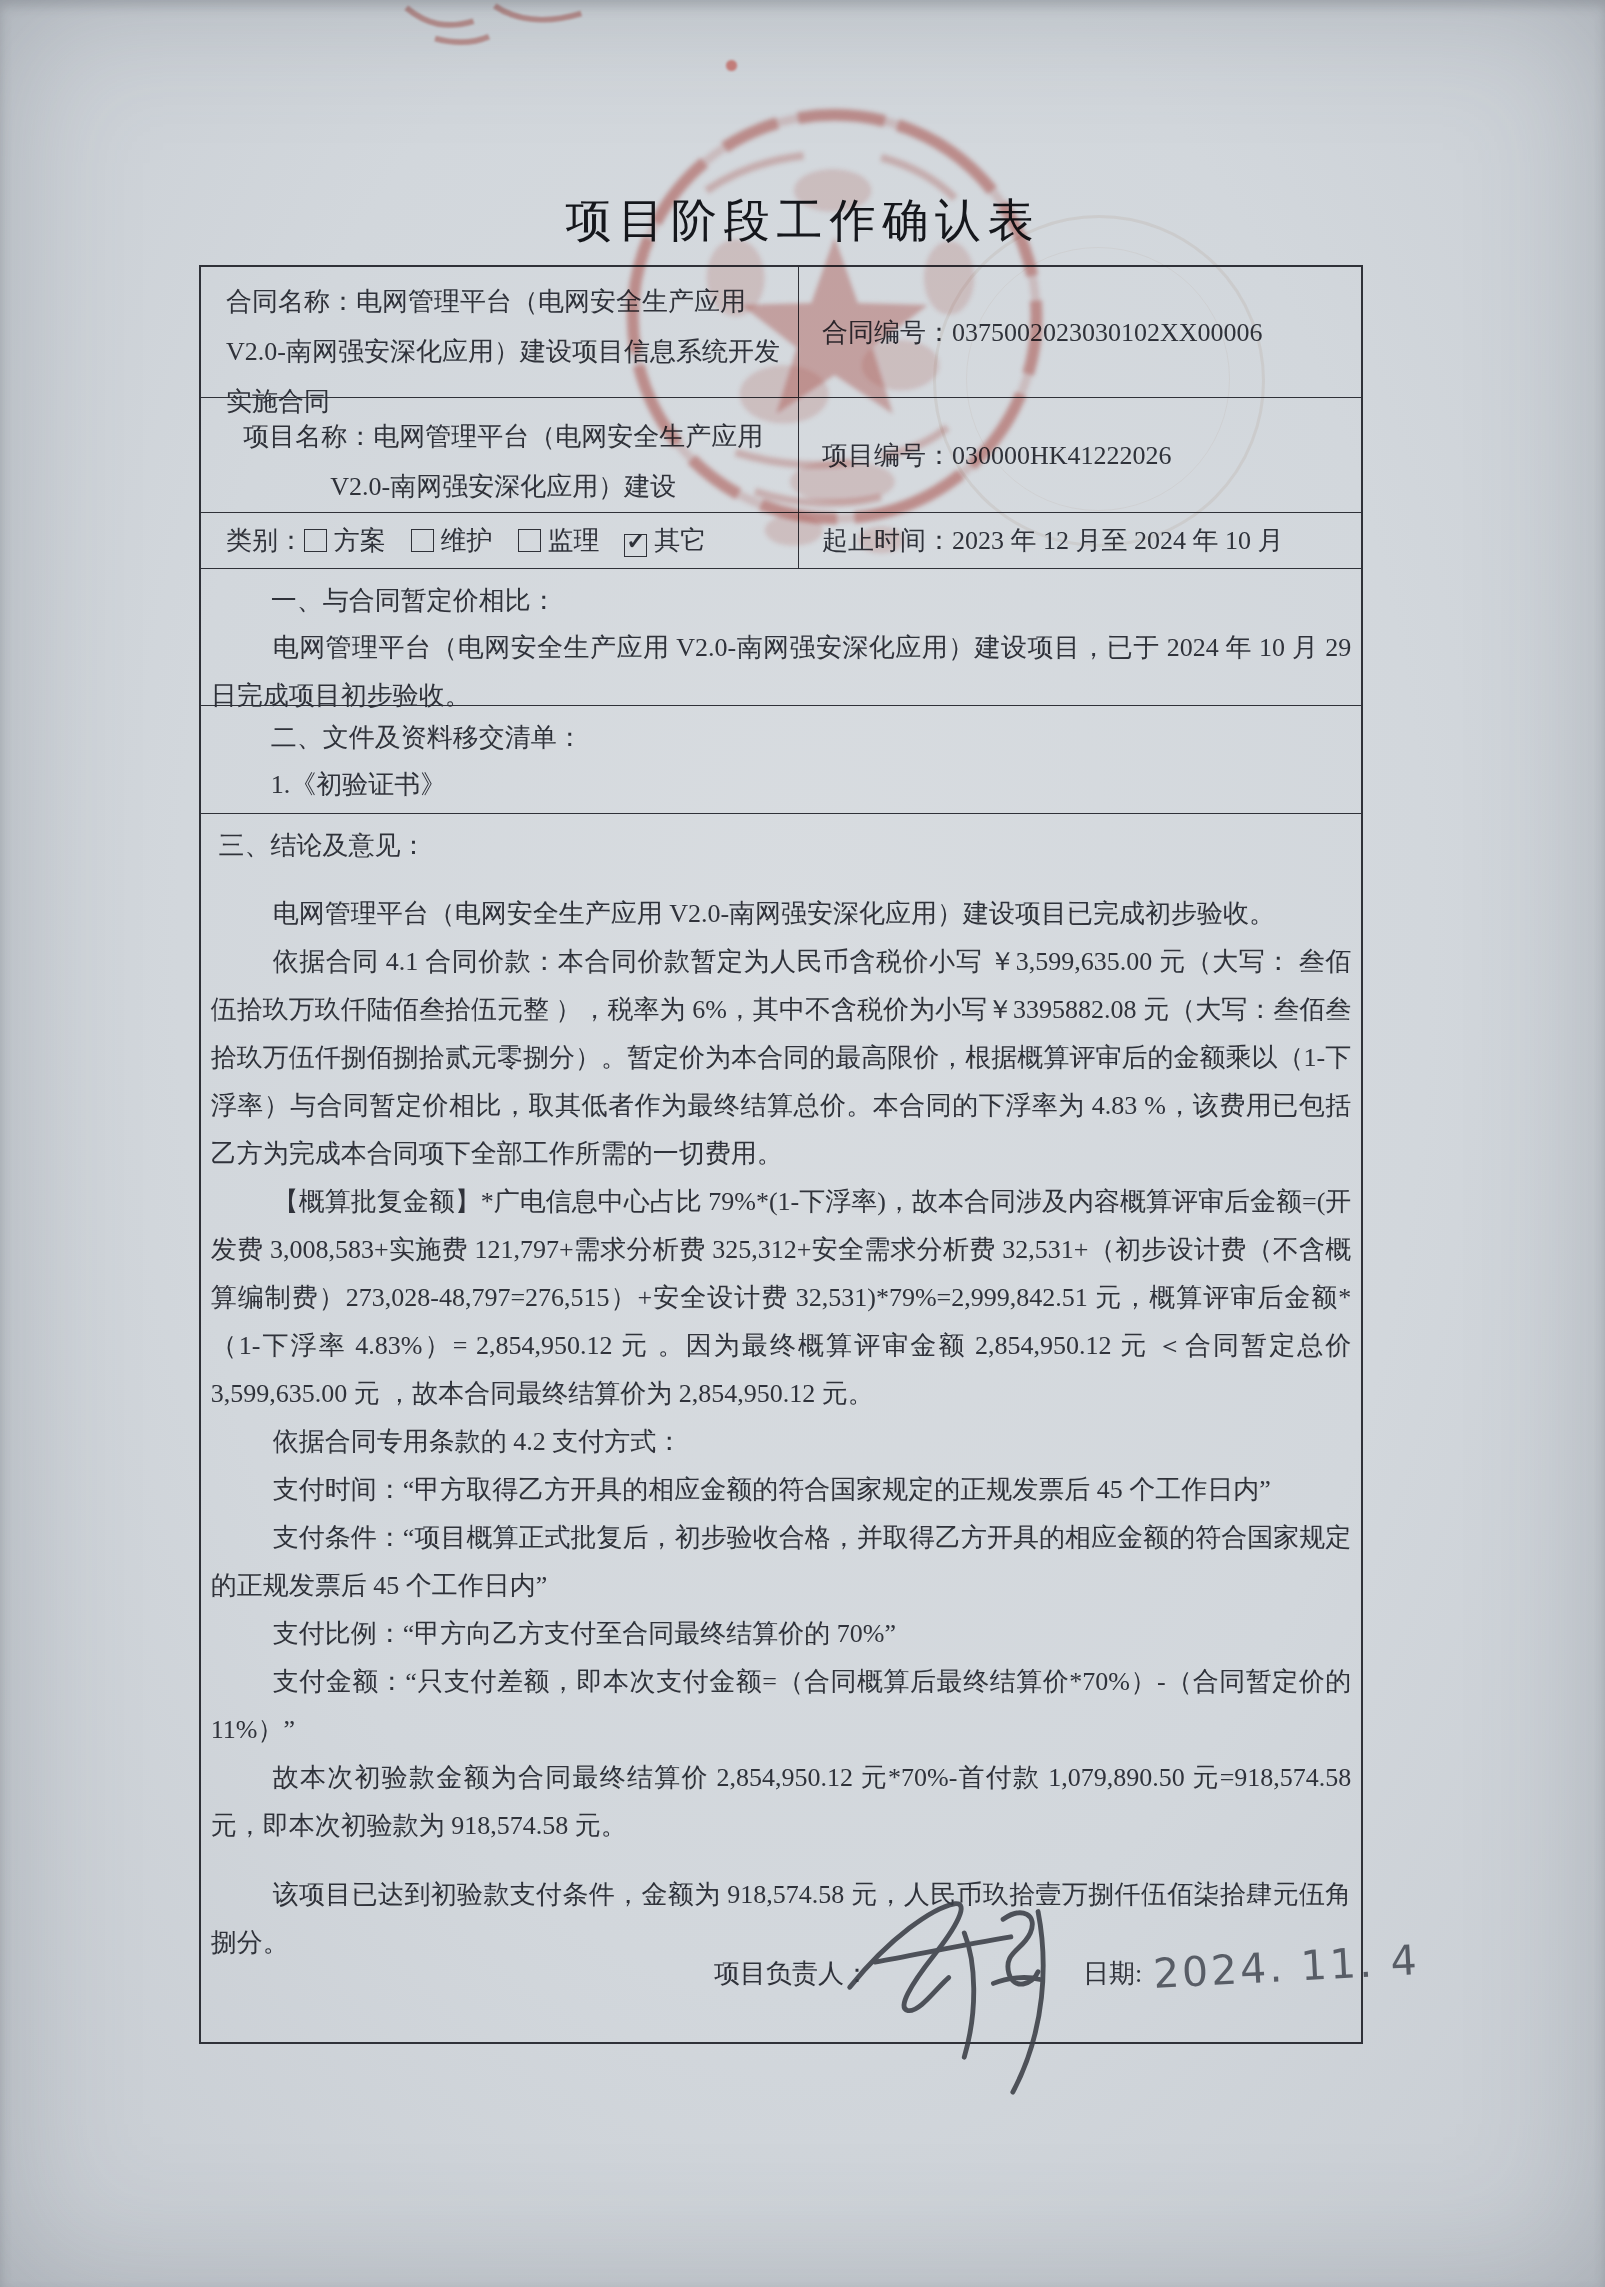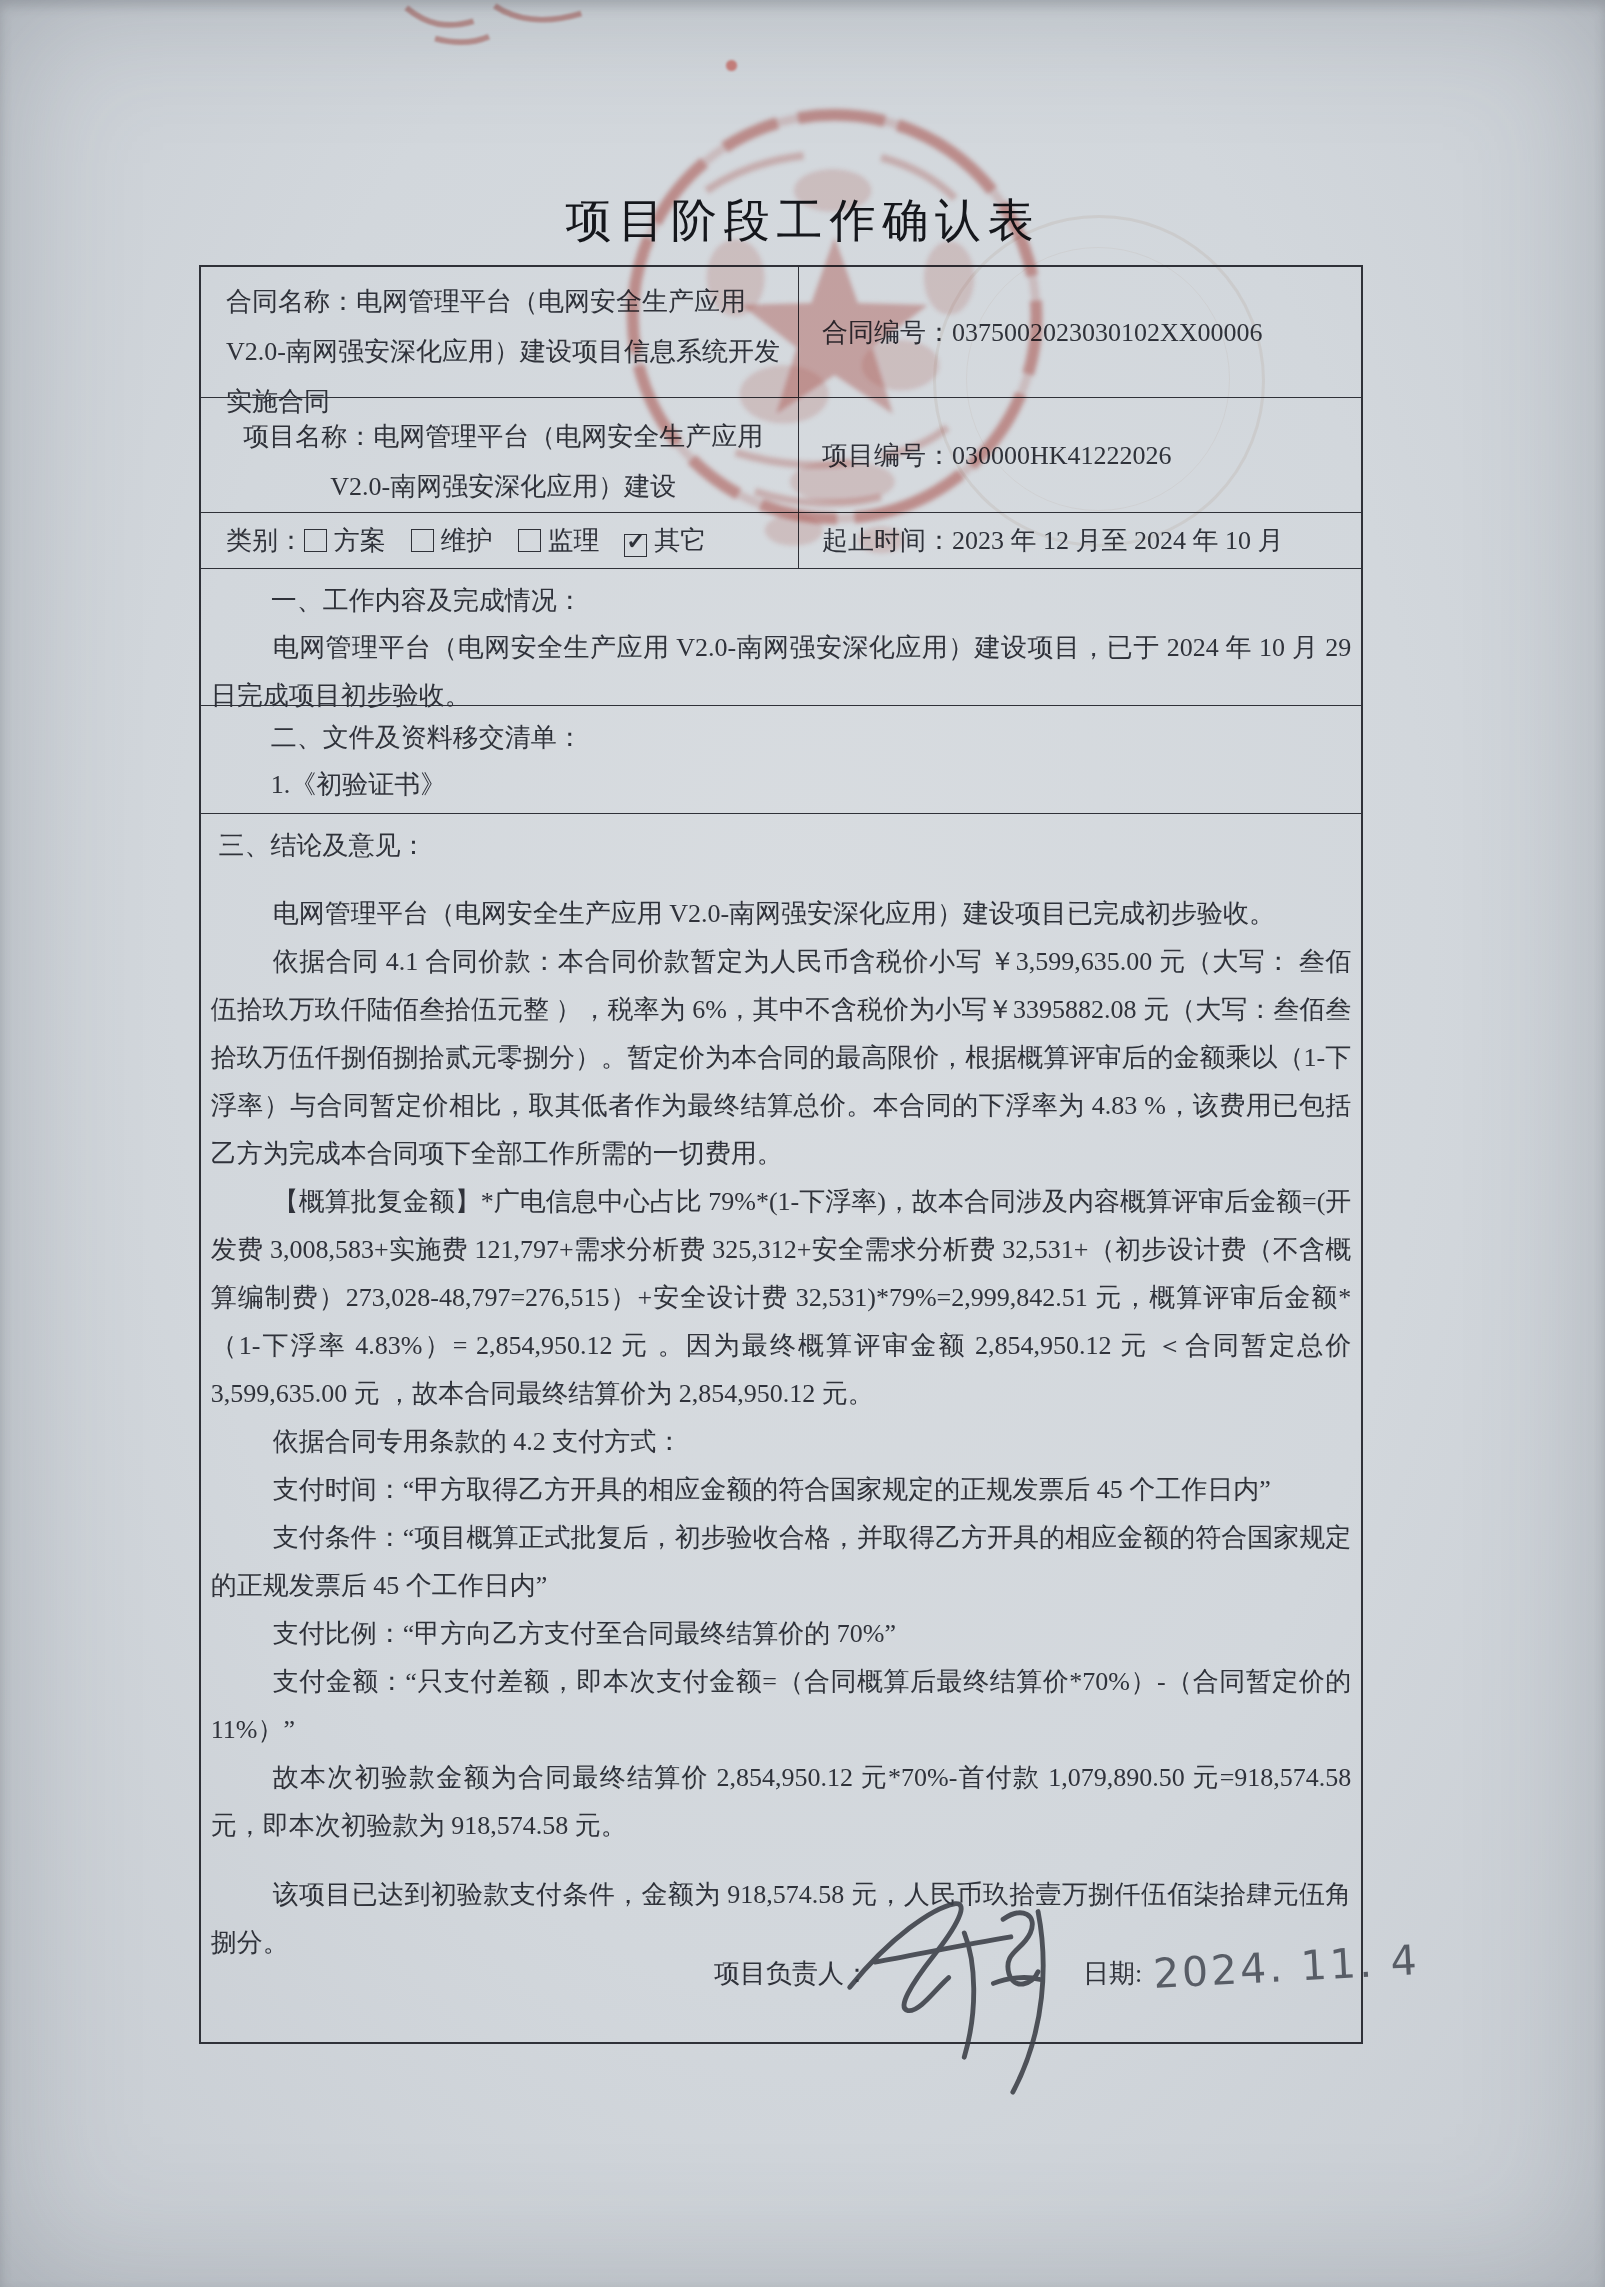--- a/index.html
+++ b/index.html
@@ -122,21 +122,21 @@
         </span>
         <span class="cat-opt">
           <span class="cbox"><i>✓</i></span><span>其它</span>
         </span>
       </div>
       <div class="cell-r">起止时间：2023 年 12 月至 2024 年 10 月</div>
     </div>
 
     <div class="row">
       <div class="sec s1" style="width:100%;">
-        <p class="indent-head">一、工作内容及完成情况：</p>
+        <p class="indent-head">一、与合同暂定价相比：</p>
         <p class="para">电网管理平台（电网安全生产应用 V2.0-南网强安深化应用）建设项目，已于 2024 年 10 月 29 日完成项目初步验收。</p>
       </div>
     </div>
 
     <div class="row">
       <div class="sec s2" style="width:100%;">
         <p class="indent-head">二、文件及资料移交清单：</p>
         <p class="indent-head">1.《初验证书》</p>
       </div>
     </div>

